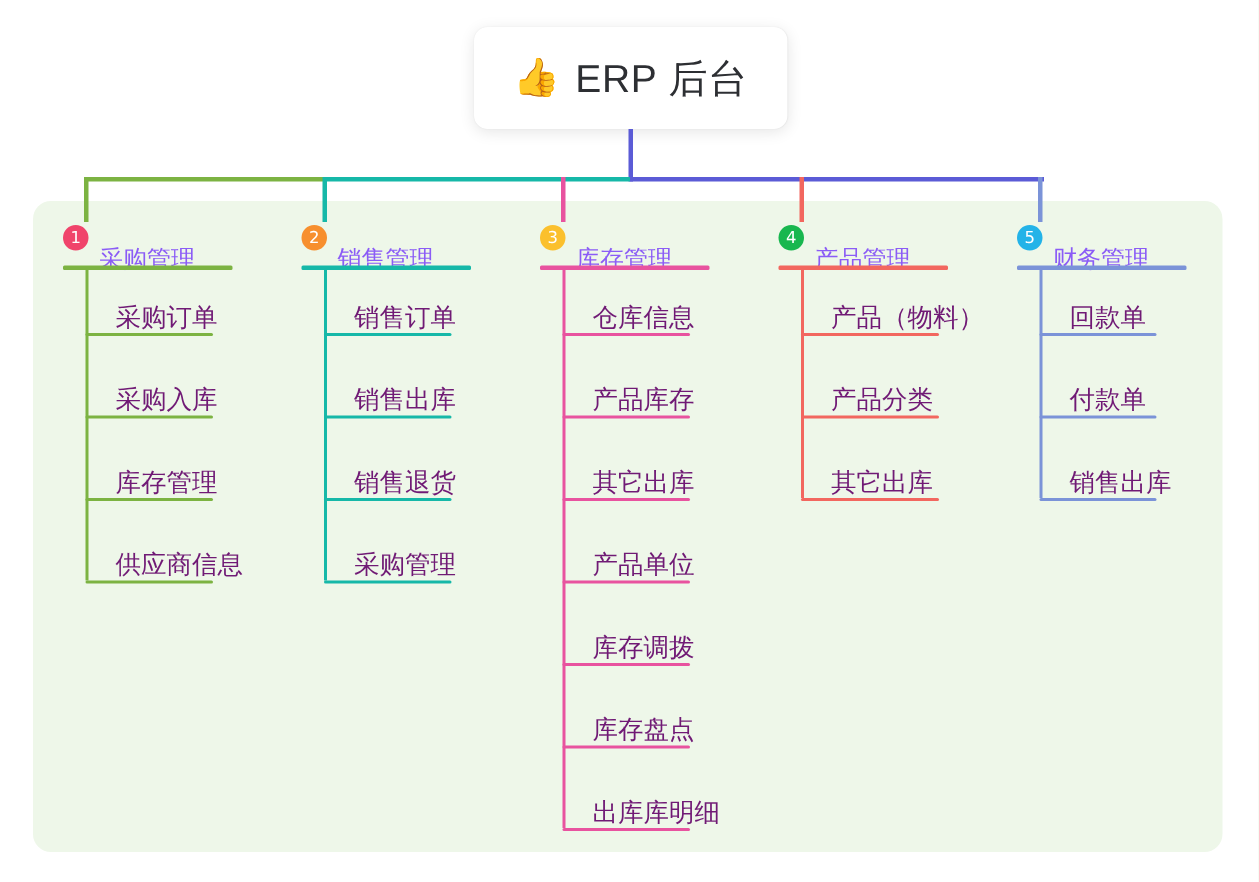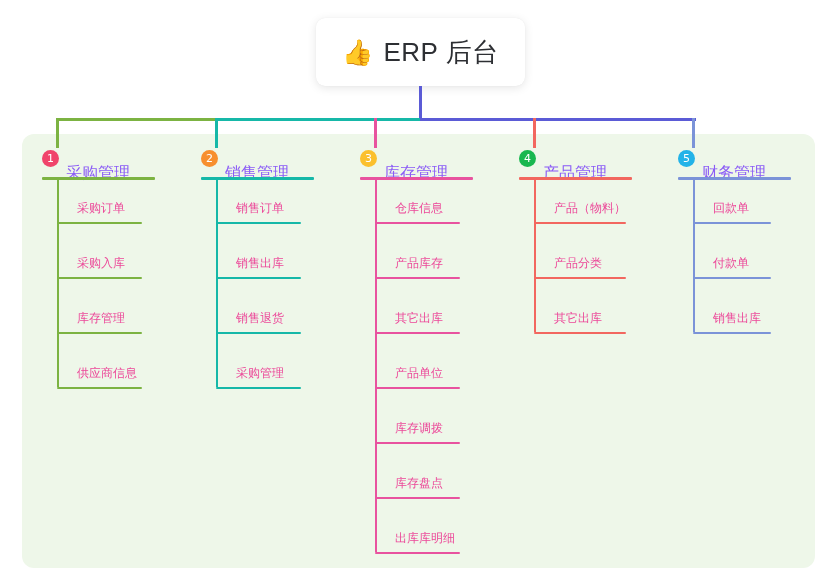--- a/index.html
+++ b/index.html
@@ -44,21 +44,21 @@
     color:#fff;font-size:11px;line-height:17px;text-align:center;
     flex:none;font-family:"DejaVu Sans",sans-serif;
   }
   .col-title{font-size:16px;color:#8b5cf6;white-space:nowrap;margin-top:31px;}
   .head-rule{position:absolute;left:10px;top:31px;height:3px;border-radius:1px;}
 
   .spine{position:absolute;left:25px;top:34px;width:2px;}
 
   .leaf{position:absolute;left:25px;}
   .leaf-label{
-    position:absolute;left:20px;top:0;font-size:12px;color:#ec4899;white-space:nowrap;
+    position:absolute;left:20px;top:0;font-size:17px;color:#701a75;white-space:nowrap;
   }
   .leaf-rule{position:absolute;left:0;top:22px;height:2px;border-radius:1px;}
 </style>
 </head>
 <body>
 
 <div id="stage">
 
   <div class="root-card">
     <div class="root-inner">

